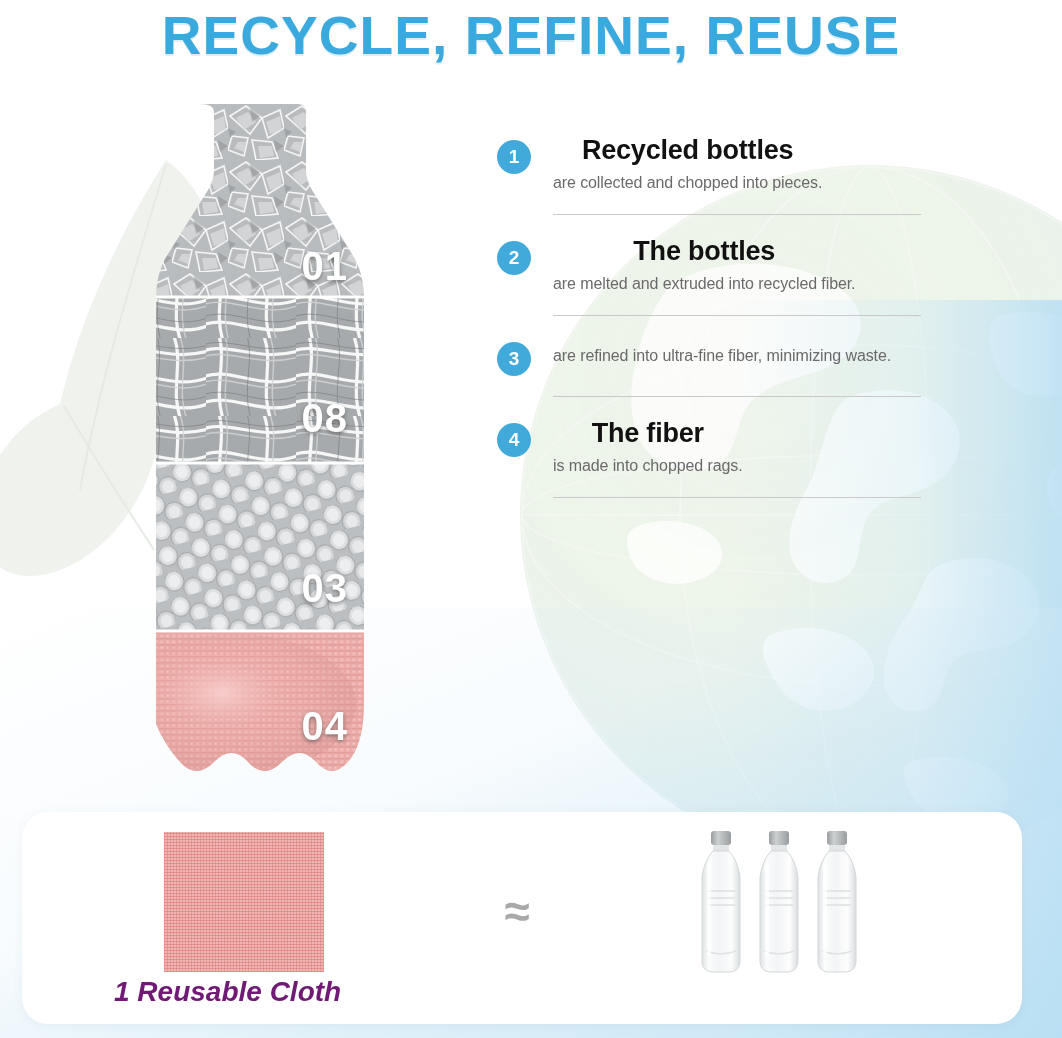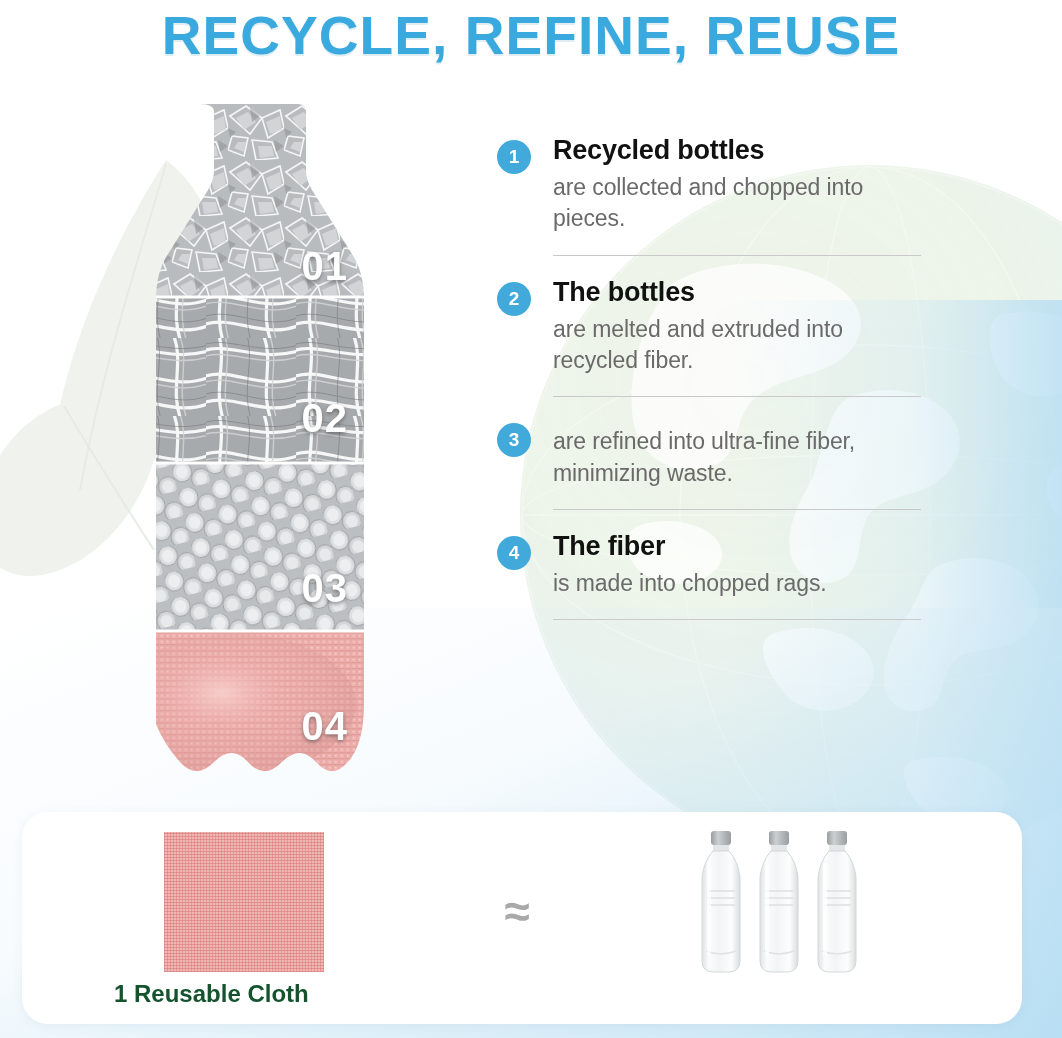--- a/index.html
+++ b/index.html
@@ -116,31 +116,31 @@
     border-radius: 50%;
     background: #41aadb;
     color: #ffffff;
     font-size: 19px;
     font-weight: bold;
     display: flex;
     align-items: center;
     justify-content: center;
     margin-top: 4px;
   }
-  .step-text { margin-left: 22px; }
+  .step-text { margin-left: 22px; text-align: center; }
   .step-title {
     font-size: 27px;
     font-weight: bold;
     color: #111111;
     line-height: 1.08;
     letter-spacing: -0.2px;
   }
   .step-desc {
     margin-top: 7px;
-    font-size: 23px;
+    font-size: 16px;
     color: #6a6a6a;
     line-height: 1.36;
     letter-spacing: -0.1px;
   }
   .divider {
     height: 1px;
     background: #c9c9c9;
     margin: 20px 0 0 56px;
     width: 368px;
   }
@@ -189,23 +189,24 @@
     align-items: flex-end;
     gap: 4px;
   }
   .mini-bottle { position: relative; width: 54px; height: 148px; }
   .mini-bottle svg { width: 100%; height: 100%; display: block; }
   .card-label {
     position: absolute;
     bottom: 16px;
     font-family: "Liberation Sans Narrow", "Liberation Sans", sans-serif;
     font-weight: bold;
-    font-size: 24px;
-    color: #14532d;
+    font-size: 28px;
+    color: #701a75;
     white-space: nowrap;
+    font-style: italic;
   }
   .card-label.left  { left: 92px; }
   .card-label.right { left: 612px; }
 </style>
 </head>
 <body>
 
 <div class="page">
 
   <div class="bg-layer">
@@ -355,21 +356,21 @@
         <g stroke="#ffffff" stroke-width="3" opacity="0.95">
           <line x1="0" y1="193" x2="266" y2="193"></line>
           <line x1="0" y1="359" x2="266" y2="359"></line>
           <line x1="0" y1="527" x2="266" y2="527"></line>
         </g>
         <rect x="0" y="0" width="266" height="690" fill="none"></rect>
       </g>
     </svg>
 
     <div class="seg-num s1">01</div>
-    <div class="seg-num s2">02</div>
+    <div class="seg-num s2">08</div>
     <div class="seg-num s3">03</div>
     <div class="seg-num s4">04</div>
   </div>
 
   <div class="steps">
 
     <div class="step s1">
       <div class="step-row">
         <div class="badge">1</div>
         <div class="step-text">

